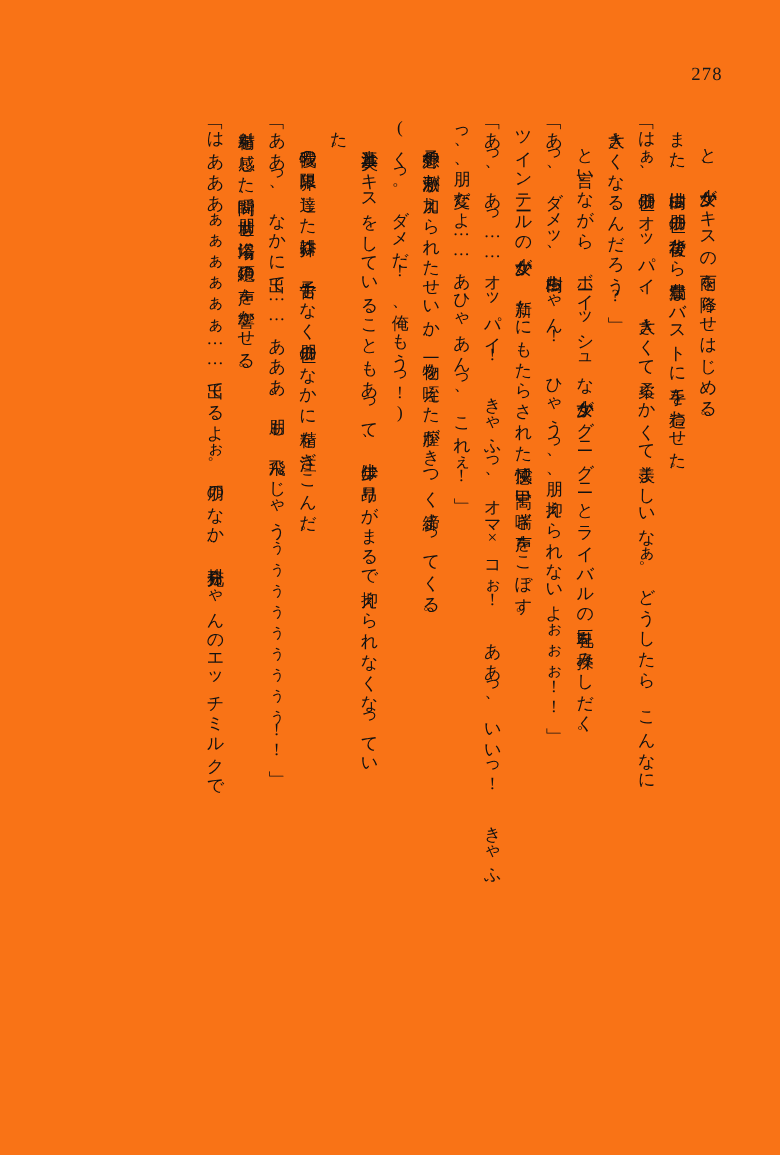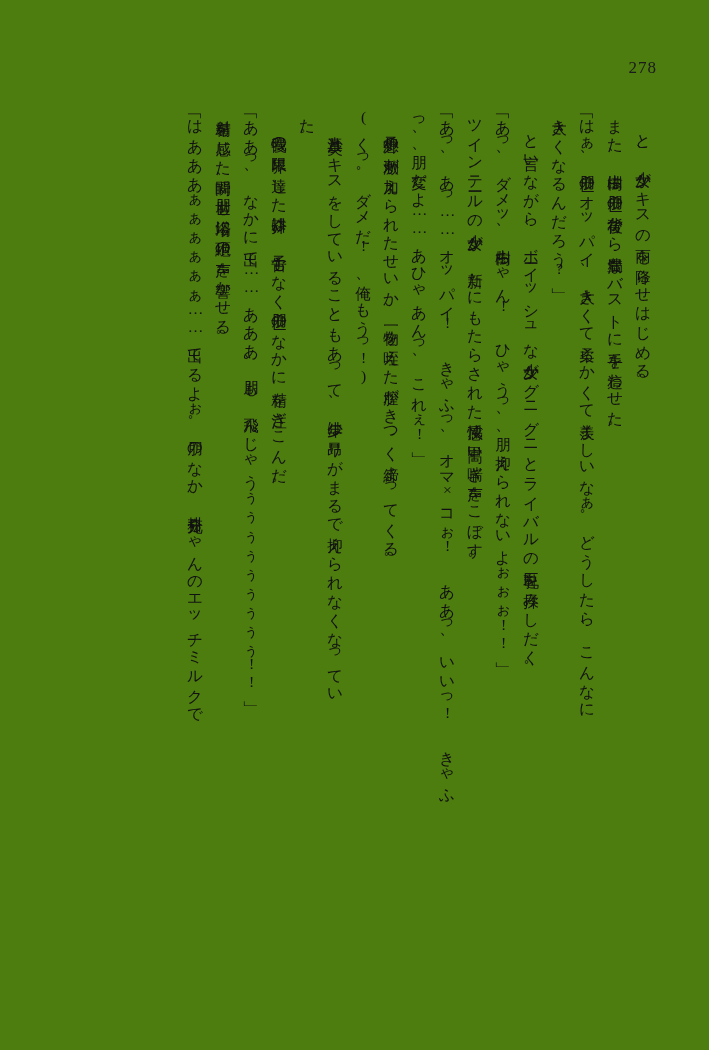--- a/index.html
+++ b/index.html
@@ -11,21 +11,21 @@
     width: 709px;
     height: 1050px;
     font-family: "Liberation Serif", "DejaVu Serif", serif;
     color: #111111;
     overflow: hidden;
     position: relative;
   }
   .page {
     position: absolute;
     inset: 0;
-    background: #4d7c0f;
+    background: #f97316;
   }
   .page-number {
     position: absolute;
     top: 58px;
     right: 52px;
     font-size: 17px;
     letter-spacing: 1px;
     color: #1a1a1a;
     font-family: "Liberation Serif", "DejaVu Serif", serif;
   }

